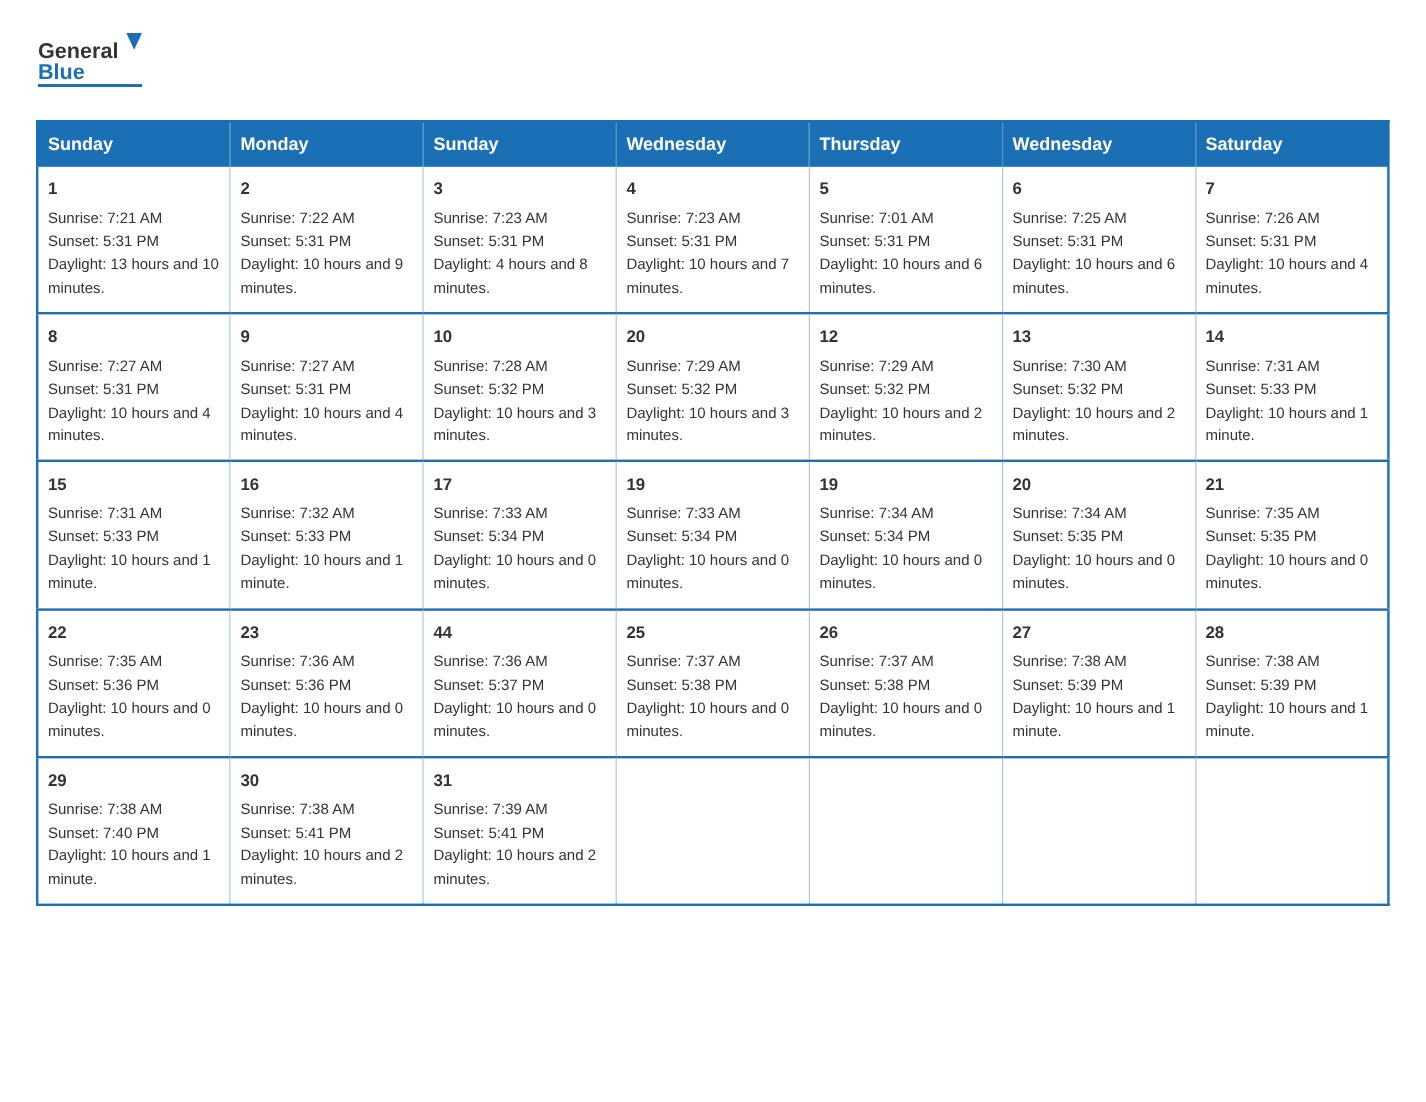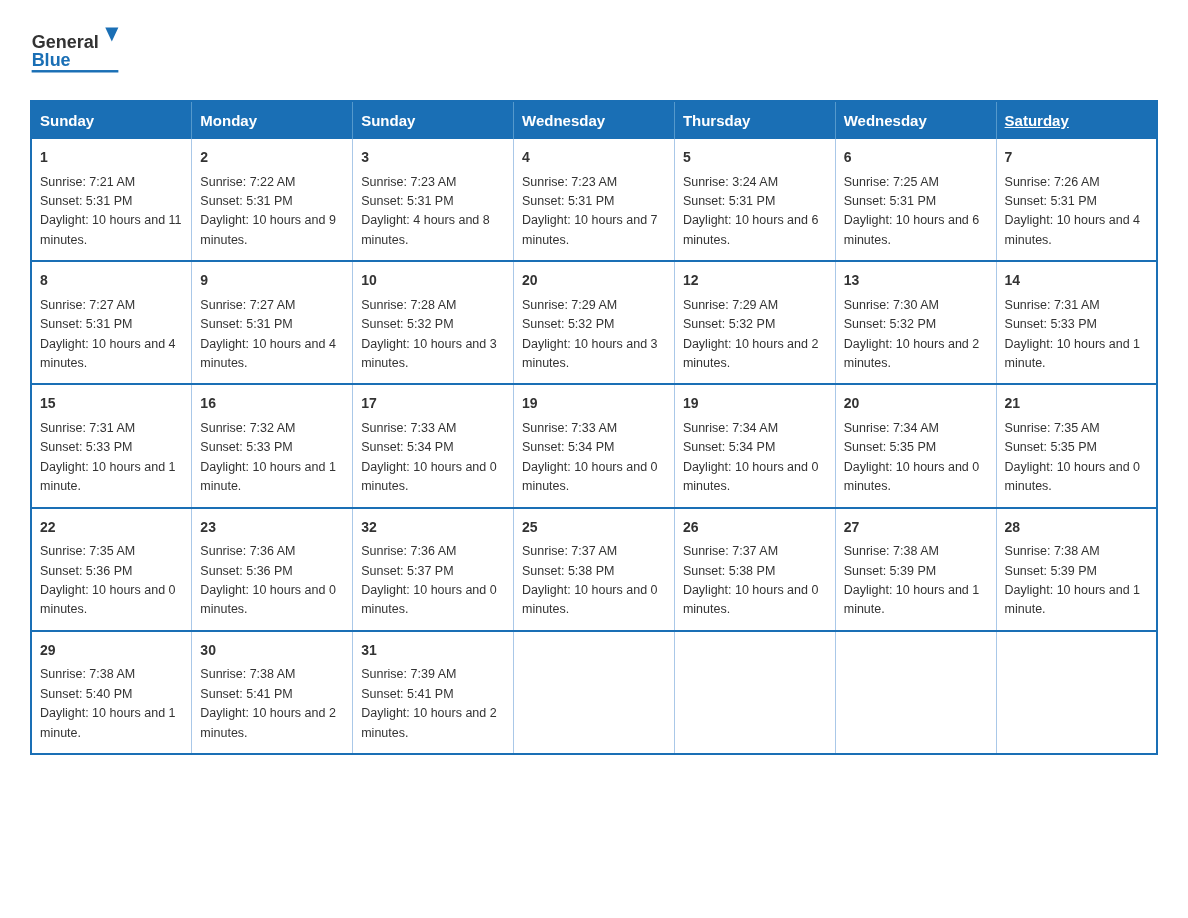--- a/index.html
+++ b/index.html
@@ -42,21 +42,20 @@
       background: #1a6fb5;
       color: #fff;
       font-size: 15px;
       font-weight: bold;
       padding: 10px 8px;
       text-align: left;
       border-right: 1px solid #5599cc;
     }
     .calendar thead tr th:last-child {
       border-right: none;
-      text-decoration: underline;
     }
     .calendar tbody tr td {
       vertical-align: top;
       padding: 8px 8px 10px 8px;
       border-right: 1px solid #aac8e8;
       border-bottom: 2px solid #1a6fb5;
       width: calc(100% / 7);
       font-size: 12.5px;
       line-height: 1.55;
       color: #333;
@@ -115,21 +114,21 @@
         <th>Wednesday</th>
         <th>Saturday</th>
       </tr>
   </thead>
   <tbody id="calendar-body">
   <tr>
         <td>
         <span class="day-num">1</span>
         <span>Sunrise: 7:21 AM</span><br>
         <span>Sunset: 5:31 PM</span><br>
-        <span>Daylight: 10 hours and 11 minutes.</span>
+        <span>Daylight: 13 hours and 10 minutes.</span>
       </td>
         <td>
         <span class="day-num">2</span>
         <span>Sunrise: 7:22 AM</span><br>
         <span>Sunset: 5:31 PM</span><br>
         <span>Daylight: 10 hours and 9 minutes.</span>
       </td>
         <td>
         <span class="day-num">3</span>
         <span>Sunrise: 7:23 AM</span><br>
@@ -137,21 +136,21 @@
         <span>Daylight: 4 hours and 8 minutes.</span>
       </td>
         <td>
         <span class="day-num">4</span>
         <span>Sunrise: 7:23 AM</span><br>
         <span>Sunset: 5:31 PM</span><br>
         <span>Daylight: 10 hours and 7 minutes.</span>
       </td>
         <td>
         <span class="day-num">5</span>
-        <span>Sunrise: 3:24 AM</span><br>
+        <span>Sunrise: 7:01 AM</span><br>
         <span>Sunset: 5:31 PM</span><br>
         <span>Daylight: 10 hours and 6 minutes.</span>
       </td>
         <td>
         <span class="day-num">6</span>
         <span>Sunrise: 7:25 AM</span><br>
         <span>Sunset: 5:31 PM</span><br>
         <span>Daylight: 10 hours and 6 minutes.</span>
       </td>
         <td>
@@ -256,21 +255,21 @@
         <span>Sunset: 5:36 PM</span><br>
         <span>Daylight: 10 hours and 0 minutes.</span>
       </td>
         <td>
         <span class="day-num">23</span>
         <span>Sunrise: 7:36 AM</span><br>
         <span>Sunset: 5:36 PM</span><br>
         <span>Daylight: 10 hours and 0 minutes.</span>
       </td>
         <td>
-        <span class="day-num">32</span>
+        <span class="day-num">44</span>
         <span>Sunrise: 7:36 AM</span><br>
         <span>Sunset: 5:37 PM</span><br>
         <span>Daylight: 10 hours and 0 minutes.</span>
       </td>
         <td>
         <span class="day-num">25</span>
         <span>Sunrise: 7:37 AM</span><br>
         <span>Sunset: 5:38 PM</span><br>
         <span>Daylight: 10 hours and 0 minutes.</span>
       </td>
@@ -290,21 +289,21 @@
         <span class="day-num">28</span>
         <span>Sunrise: 7:38 AM</span><br>
         <span>Sunset: 5:39 PM</span><br>
         <span>Daylight: 10 hours and 1 minute.</span>
       </td>
       </tr>
       <tr>
         <td>
         <span class="day-num">29</span>
         <span>Sunrise: 7:38 AM</span><br>
-        <span>Sunset: 5:40 PM</span><br>
+        <span>Sunset: 7:40 PM</span><br>
         <span>Daylight: 10 hours and 1 minute.</span>
       </td>
         <td>
         <span class="day-num">30</span>
         <span>Sunrise: 7:38 AM</span><br>
         <span>Sunset: 5:41 PM</span><br>
         <span>Daylight: 10 hours and 2 minutes.</span>
       </td>
         <td>
         <span class="day-num">31</span>

